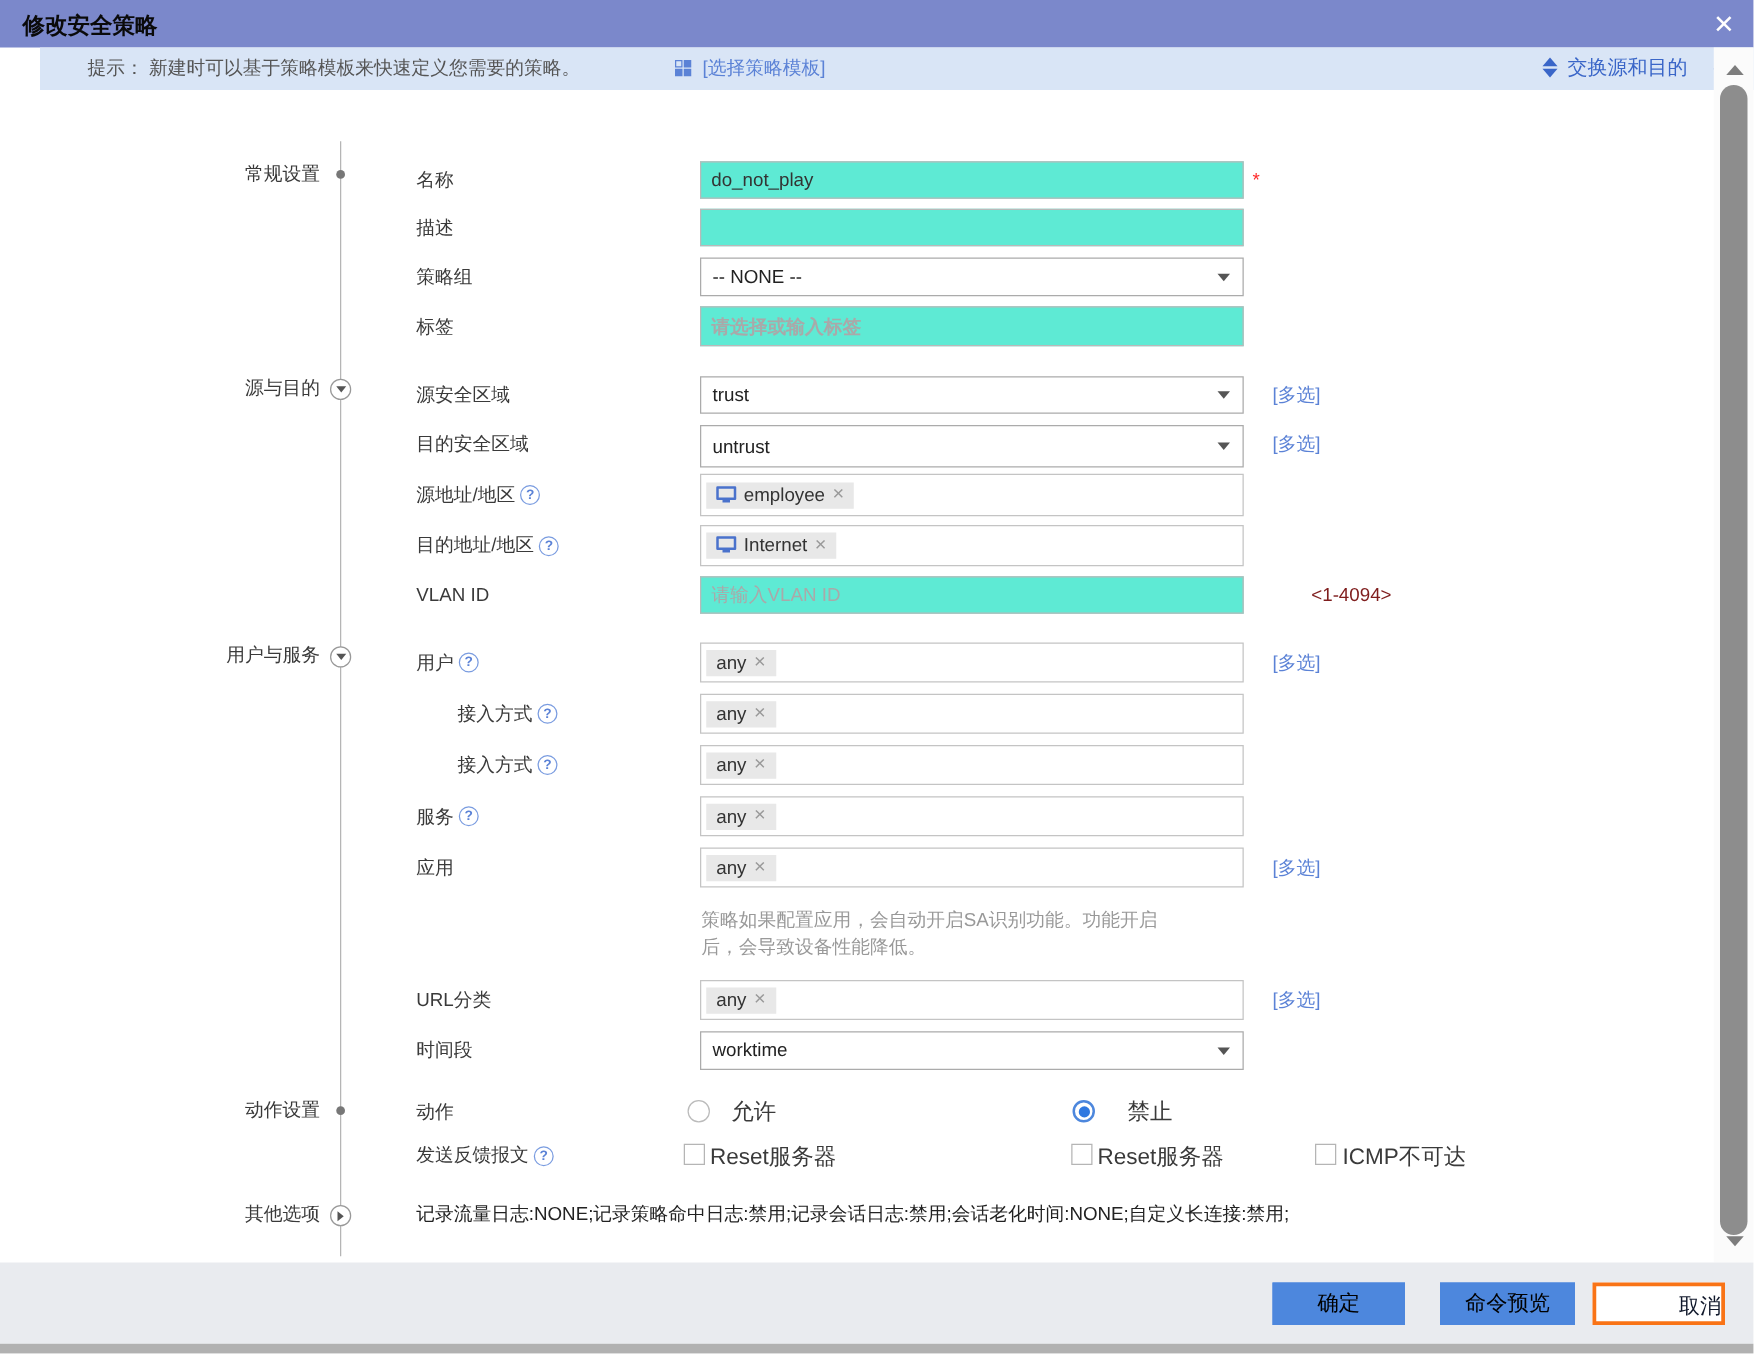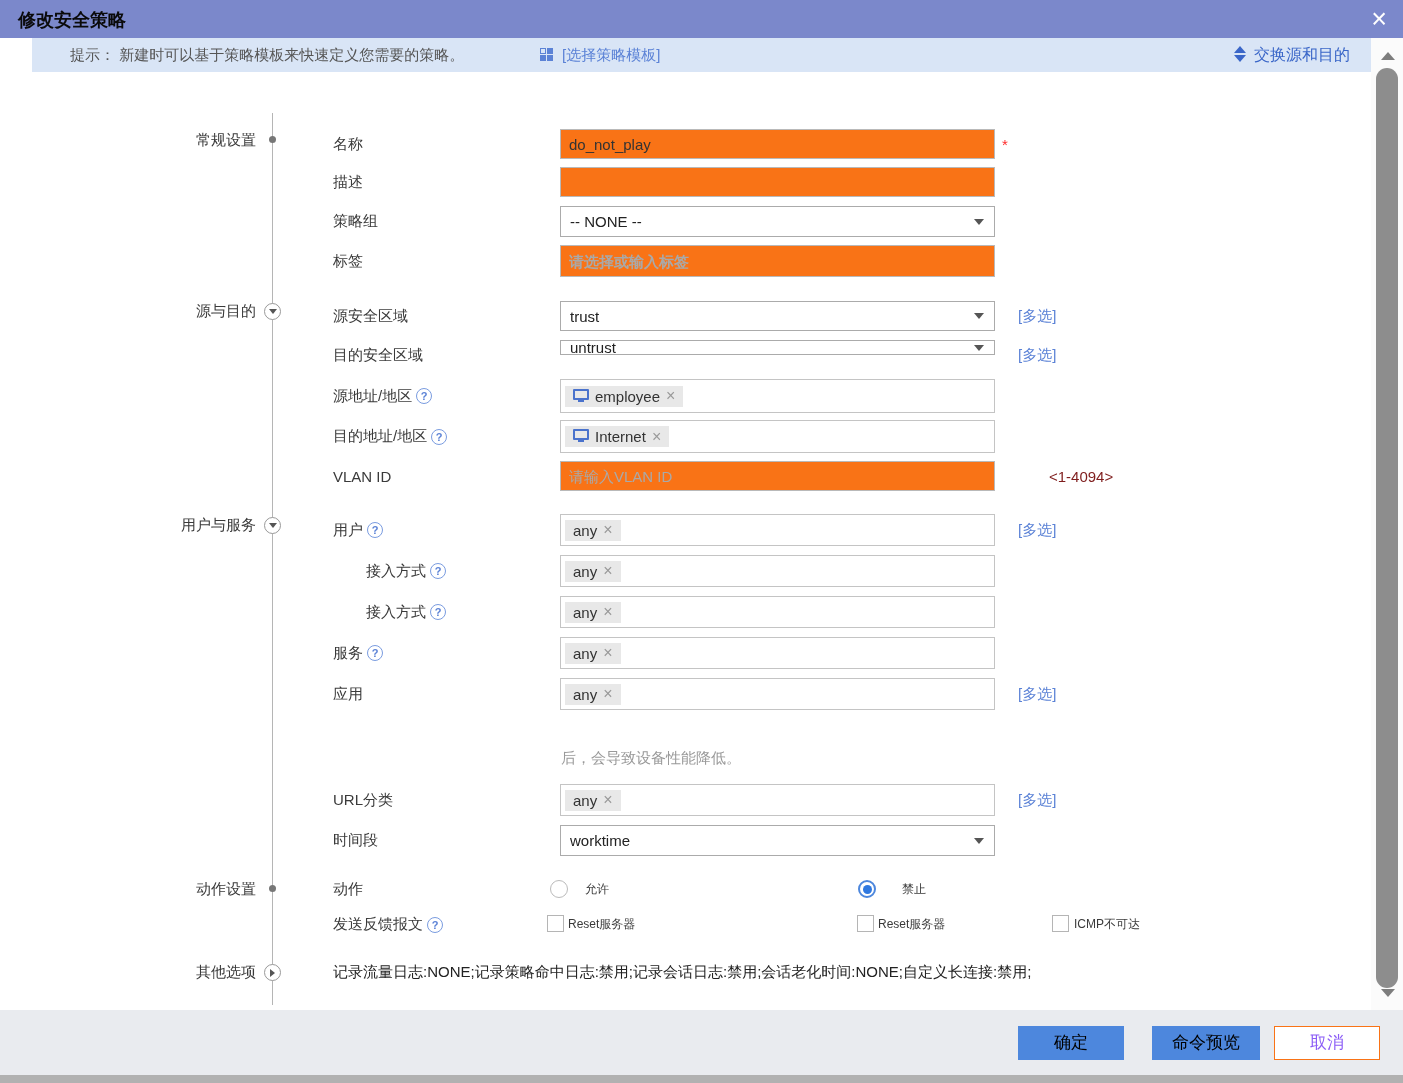--- a/index.html
+++ b/index.html
@@ -29,51 +29,51 @@
   
   .vline { position:absolute; left:272px; top:113px; width:1px; height:892px; background:#b5b5b5; }
   .sec { position:absolute; left:130px; width:126px; text-align:right; font-size:15px; color:#3a3a3a; line-height:22px; }
   .sec-dot { position:absolute; left:269px; width:7px; height:7px; border-radius:50%; background:#777; }
   .sec-toggle { position:absolute; left:264px; width:17px; height:17px; border:1px solid #999; border-radius:50%; background:#fff; display:flex; align-items:center; justify-content:center; cursor:pointer; }
   .tri-d { width:0; height:0; border-left:4px solid transparent; border-right:4px solid transparent; border-top:5px solid #555; }
   .tri-r { width:0; height:0; border-top:4px solid transparent; border-bottom:4px solid transparent; border-left:5px solid #555; }
 
   
   .lbl { position:absolute; left:333px; font-size:15px; color:#3a3a3a; display:flex; align-items:center; gap:4px; }
-  .inp { position:absolute; left:560px; width:435px; border:1px solid #b9b9b9; background:#f97316; font-size:15px; color:#333; padding:0 8px; font-family:inherit; outline:none; }
+  .inp { position:absolute; left:560px; width:435px; border:1px solid #b9b9b9; background:#5eead4; font-size:15px; color:#333; padding:0 8px; font-family:inherit; outline:none; }
   .inp::placeholder { color:#a9a9a9; }
   .sel { position:absolute; left:560px; width:435px; border:1px solid #ababab; background:#fff; font-size:15px; color:#222; padding:0 26px 0 9px; display:flex; align-items:center; cursor:pointer; }
   .caret { position:absolute; right:10px; top:50%; margin-top:-3px; width:0; height:0; border-left:5px solid transparent; border-right:5px solid transparent; border-top:6px solid #555; }
   .tagf { position:absolute; left:560px; width:435px; border:1px solid #c4c4c4; background:#fff; display:flex; align-items:center; padding:0 4px; cursor:pointer; }
   .chip { display:inline-flex; align-items:center; gap:6px; background:#e8e8e8; padding:2px 8px; font-size:15px; color:#333; }
   .chip .x { color:#999; font-size:16px; line-height:1; cursor:pointer; }
   .mon { position:relative; width:16px; height:11px; border:2px solid #4a72cc; border-radius:1px; margin-bottom:4px; flex:none; }
   .mon::after { content:''; position:absolute; left:3px; right:3px; bottom:-4px; height:2px; background:#4a72cc; }
   .multi { position:absolute; left:1018px; font-size:15px; color:#5b82d6; cursor:pointer; text-decoration:none; display:flex; align-items:center; }
   .star { position:absolute; left:1002px; color:#ff2a2a; font-size:15px; display:flex; align-items:center; }
   .hintv { position:absolute; left:1049px; font-size:15px; color:#7f1d1d; display:flex; align-items:center; }
   .note { position:absolute; left:561px; font-size:15px; color:#999; line-height:21px; }
   .radio { position:absolute; width:18px; height:18px; border:1px solid #bbb; border-radius:50%; background:#fff; cursor:pointer; }
   .radio.on { border:2px solid #4d87dd; }
   .radio.on::after { content:''; position:absolute; inset:2.5px; border-radius:50%; background:#2f78e0; }
   .cb { position:absolute; width:17px; height:17px; border:1px solid #b5b5b5; background:#fff; cursor:pointer; }
-  .ctl-lbl { position:absolute; font-size:12px; color:#3a3a3a; display:flex; align-items:center; cursor:pointer; }
+  .ctl-lbl { position:absolute; font-size:18px; color:#3a3a3a; display:flex; align-items:center; cursor:pointer; }
   .summary { position:absolute; left:333px; top:961px; font-size:15px; color:#222; line-height:22px; }
 
   
   .vscroll { position:absolute; left:1371px; top:38px; width:32px; height:972px; background:#fbfbfb; }
   .sc-up { position:absolute; left:10px; top:14px; width:0; height:0; border-left:7px solid transparent; border-right:7px solid transparent; border-bottom:8px solid #7d7d7d; cursor:pointer; }
   .sc-down { position:absolute; left:10px; bottom:13px; width:0; height:0; border-left:7px solid transparent; border-right:7px solid transparent; border-top:8px solid #7d7d7d; cursor:pointer; }
   .sc-thumb { position:absolute; left:5px; top:30px; width:22px; height:920px; background:#8d8d8d; border-radius:11px; cursor:pointer; }
 
   
   .footer { position:absolute; left:0; top:1010px; width:1403px; height:65px; background:#e9ebef; }
   .btn { position:absolute; top:16px; height:34px; font-size:17px; text-align:center; line-height:32px; cursor:pointer; font-family:inherit; }
   .btn-blue { background:#4d87dd; color:#000000; border:1px solid #4d87dd; }
-  .btn-ghost { background:#fff; color:#8b5cf6; border:1px solid #f97316; }
+  .btn-ghost { background:#fff; color:#0f172a; border:3px solid #f97316;text-align:right; }
   .hbar { position:absolute; left:0; top:1075px; width:1403px; height:8px; background:#b1b1b1; }
 </style>
 </head>
 <body>
 
 <div class="dialog">
 
   <div class="titlebar">
     <span class="title">修改安全策略</span>
     <span class="close">×</span>
@@ -131,21 +131,21 @@
   <input class="inp" style="top: 245px; height: 32px; font-weight: bold;" placeholder="请选择或输入标签">
 
   <div class="lbl" style="top:301px;height:30px">源安全区域</div>
   <div class="sel" style="top:301px;height:30px">
       <span>trust</span>
       <i class="caret"></i>
     </div>
   <a class="multi" style="top:301px;height:30px">[多选]</a>
 
   <div class="lbl" style="top:340px;height:30px">目的安全区域</div>
-  <div class="sel" style="top:340px;height:15px">
+  <div class="sel" style="top:340px;height:34px">
       <span>untrust</span>
       <i class="caret"></i>
     </div>
   <a class="multi" style="top:340px;height:30px">[多选]</a>
 
   <div class="lbl" style="top:379px;height:34px">
       <span>源地址/地区</span>
       <span class="help-icon">?</span>
     </div>
   <div class="tagf" style="top:379px;height:34px">
@@ -219,20 +219,21 @@
 
   <div class="lbl" style="top:678px;height:32px">应用</div>
   <div class="tagf" style="top:678px;height:32px">
     <span class="chip">
         <span>any</span>
         <span class="x">×</span>
       </span>
   </div>
   <a class="multi" style="top:678px;height:32px">[多选]</a>
 
+  <div class="note" style="top:726px">策略如果配置应用，会自动开启SA识别功能。功能开启</div>
   <div class="note" style="top:747px">后，会导致设备性能降低。</div>
 
   <div class="lbl" style="top:784px;height:32px">URL分类</div>
   <div class="tagf" style="top:784px;height:32px">
     <span class="chip">
         <span>any</span>
         <span class="x">×</span>
       </span>
   </div>
   <a class="multi" style="top:784px;height:32px">[多选]</a>

